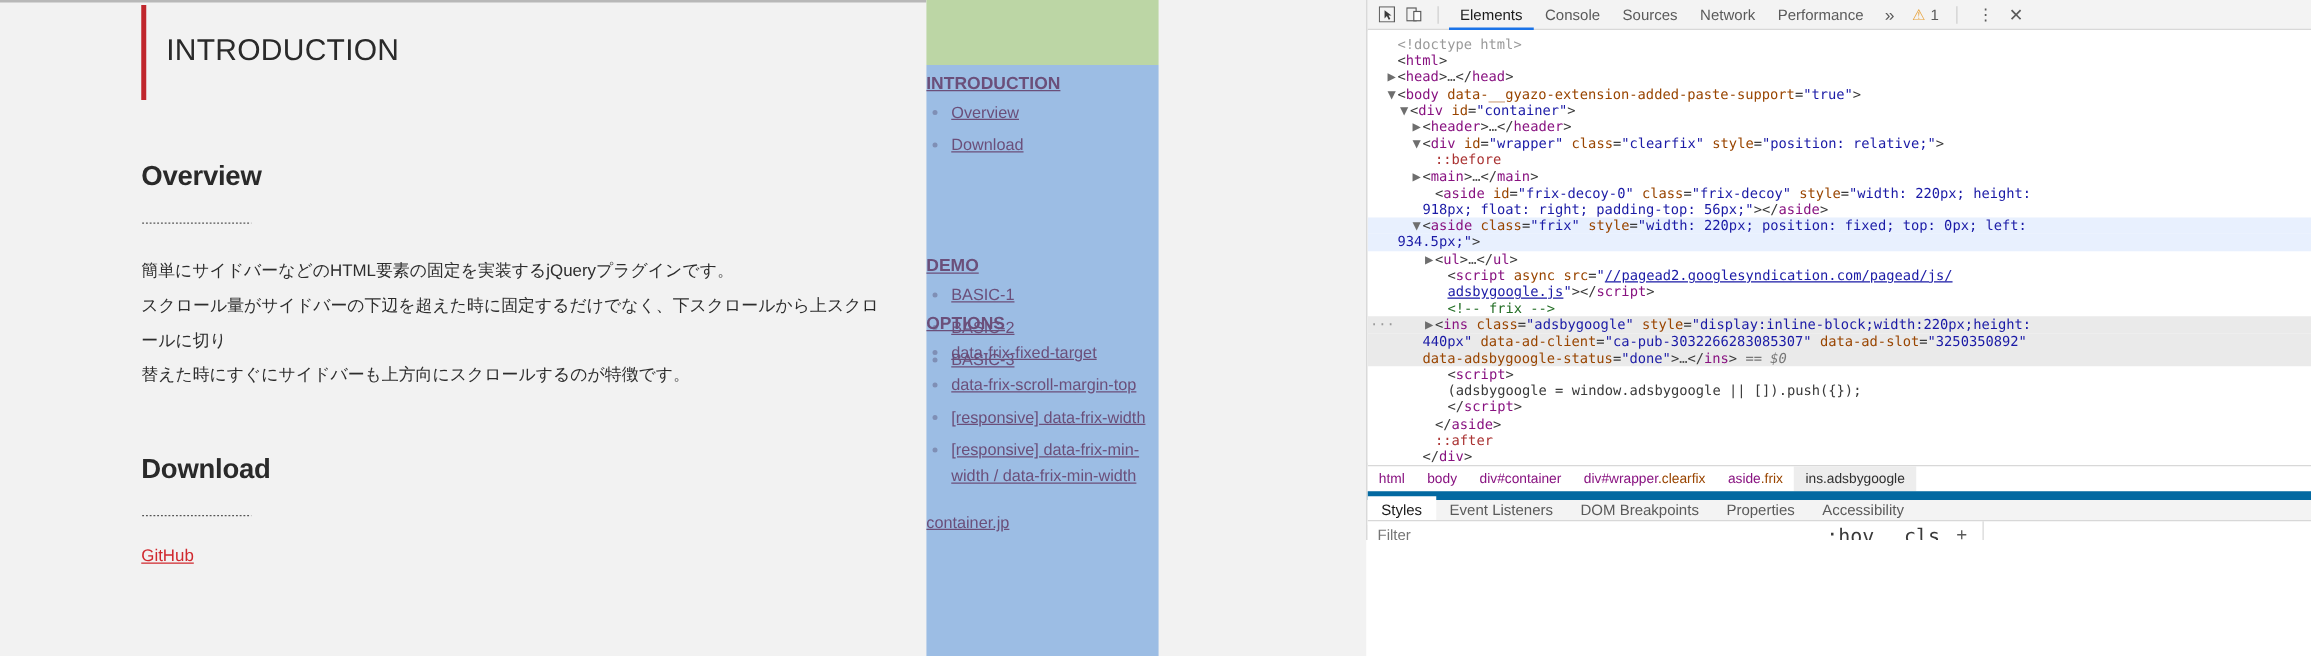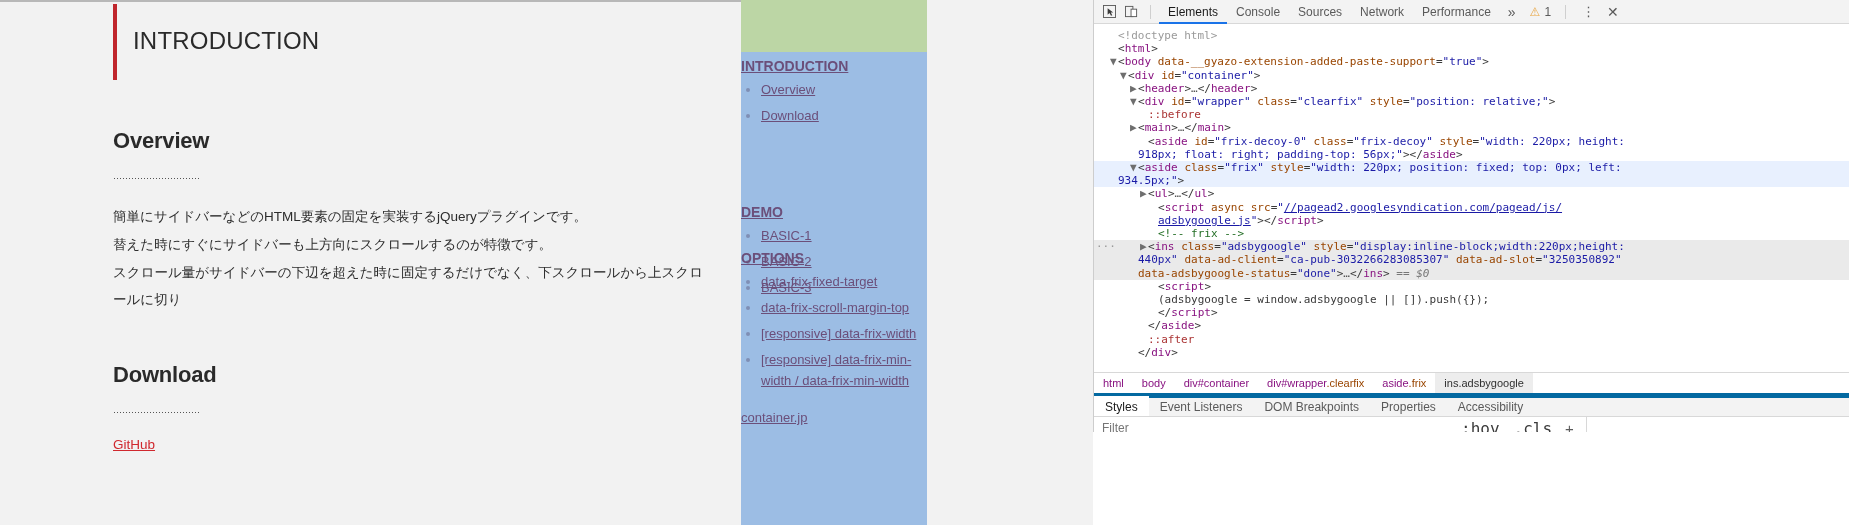--- a/index.html
+++ b/index.html
@@ -161,21 +161,21 @@
   .crumb-item {
     padding:0 9px; height:21px; line-height:21px; cursor:pointer;
     color:#881280; white-space:nowrap;
   }
   .crumb-item .cls { color:#994500; }
   .crumb-item.active { background:#ededed; color:#303030; }
 
   
   #pane-tabs {
     position:absolute; left:0; top:393px; width:100%; height:23px;
-    border-top:5px solid #0369a1;
+    border-top:7px solid #0369a1;
     display:flex; align-items:center;
     background:#f3f3f3;
   }
   .pane-tab {
     font-size:12px; color:#5a5a5a; padding:0 11px; height:23px; line-height:23px;
     cursor:pointer; white-space:nowrap;
   }
   .pane-tab.active { color:#1a1a1a; box-shadow: inset 0 -2px 0 #1a73e8; background:#fff;}
 
   
@@ -218,22 +218,22 @@
     <div class="sec-head">
       <div class="sec-bar"></div>
       <h1 class="sec-title">INTRODUCTION</h1>
     </div>
 
     <h2 class="sub-head">Overview</h2>
     <div class="dotrule"></div>
 
     <div class="body-copy">
       <div>簡単にサイドバーなどのHTML要素の固定を実装するjQueryプラグインです。</div>
+      <div>スクロール量がサイドバーの下辺を超えた時に固定するだけでなく、下スクロールから上スクロールに切り</div>
       <div>替えた時にすぐにサイドバーも上方向にスクロールするのが特徴です。</div>
-      <div>スクロール量がサイドバーの下辺を超えた時に固定するだけでなく、下スクロールから上スクロールに切り</div>
     </div>
 
     <h2 class="sub-head">Download</h2>
     <div class="dotrule"></div>
 
     <a class="link-red">GitHub</a>
 
     <div class="spacer-lg"></div>
 
     
@@ -305,20 +305,21 @@
       <span>1</span>
     </div>
     <div class="dt-sep"></div>
     <div class="dt-kebab">⋮</div>
     <div class="dt-close">✕</div>
   </div>
 
   <div id="dom-tree">
       <div class="node" style="padding-left: 16px;"><span class="tw"></span><span class="doc">&lt;!doctype html&gt;</span></div>
       <div class="node" style="padding-left: 16px;"><span class="tw"></span><span class="pun">&lt;</span><span class="tag">html</span><span class="pun">&gt;</span></div>
+      <div class="node" style="padding-left: 16px;"><span class="tw">▶</span><span class="pun">&lt;</span><span class="tag">head</span><span class="pun">&gt;</span><span class="ellip">…</span><span class="pun">&lt;/</span><span class="tag">head</span><span class="pun">&gt;</span></div>
       <div class="node" style="padding-left: 16px;"><span class="tw">▼</span><span class="pun">&lt;</span><span class="tag">body</span> <span class="attr">data-__gyazo-extension-added-paste-support</span><span class="pun">=</span><span class="val">"true"</span><span class="pun">&gt;</span></div>
       <div class="node" style="padding-left: 26px;"><span class="tw">▼</span><span class="pun">&lt;</span><span class="tag">div</span> <span class="attr">id</span><span class="pun">=</span><span class="val">"container"</span><span class="pun">&gt;</span></div>
       <div class="node" style="padding-left: 36px;"><span class="tw">▶</span><span class="pun">&lt;</span><span class="tag">header</span><span class="pun">&gt;</span><span class="ellip">…</span><span class="pun">&lt;/</span><span class="tag">header</span><span class="pun">&gt;</span></div>
       <div class="node" style="padding-left: 36px;"><span class="tw">▼</span><span class="pun">&lt;</span><span class="tag">div</span> <span class="attr">id</span><span class="pun">=</span><span class="val">"wrapper"</span> <span class="attr">class</span><span class="pun">=</span><span class="val">"clearfix"</span> <span class="attr">style</span><span class="pun">=</span><span class="val">"position: relative;"</span><span class="pun">&gt;</span></div>
       <div class="node" style="padding-left: 46px;"><span class="tw"></span><span class="pseudo">::before</span></div>
       <div class="node" style="padding-left: 36px;"><span class="tw">▶</span><span class="pun">&lt;</span><span class="tag">main</span><span class="pun">&gt;</span><span class="ellip">…</span><span class="pun">&lt;/</span><span class="tag">main</span><span class="pun">&gt;</span></div>
       <div class="node" style="padding-left: 46px;"><span class="tw"></span><span class="pun">&lt;</span><span class="tag">aside</span> <span class="attr">id</span><span class="pun">=</span><span class="val">"frix-decoy-0"</span> <span class="attr">class</span><span class="pun">=</span><span class="val">"frix-decoy"</span> <span class="attr">style</span><span class="pun">=</span><span class="val">"width: 220px; height:</span></div>
       <div class="node" style="padding-left: 36px;"><span class="tw"></span><span class="val">918px; float: right; padding-top: 56px;"</span><span class="pun">&gt;&lt;/</span><span class="tag">aside</span><span class="pun">&gt;</span></div>
       <div class="node sel" style="padding-left: 36px;"><span class="tw">▼</span><span class="pun">&lt;</span><span class="tag">aside</span> <span class="attr">class</span><span class="pun">=</span><span class="val">"frix"</span> <span class="attr">style</span><span class="pun">=</span><span class="val">"width: 220px; position: fixed; top: 0px; left:</span></div>
       <div class="node sel" style="padding-left: 16px;"><span class="tw"></span><span class="val">934.5px;"</span><span class="pun">&gt;</span></div>

